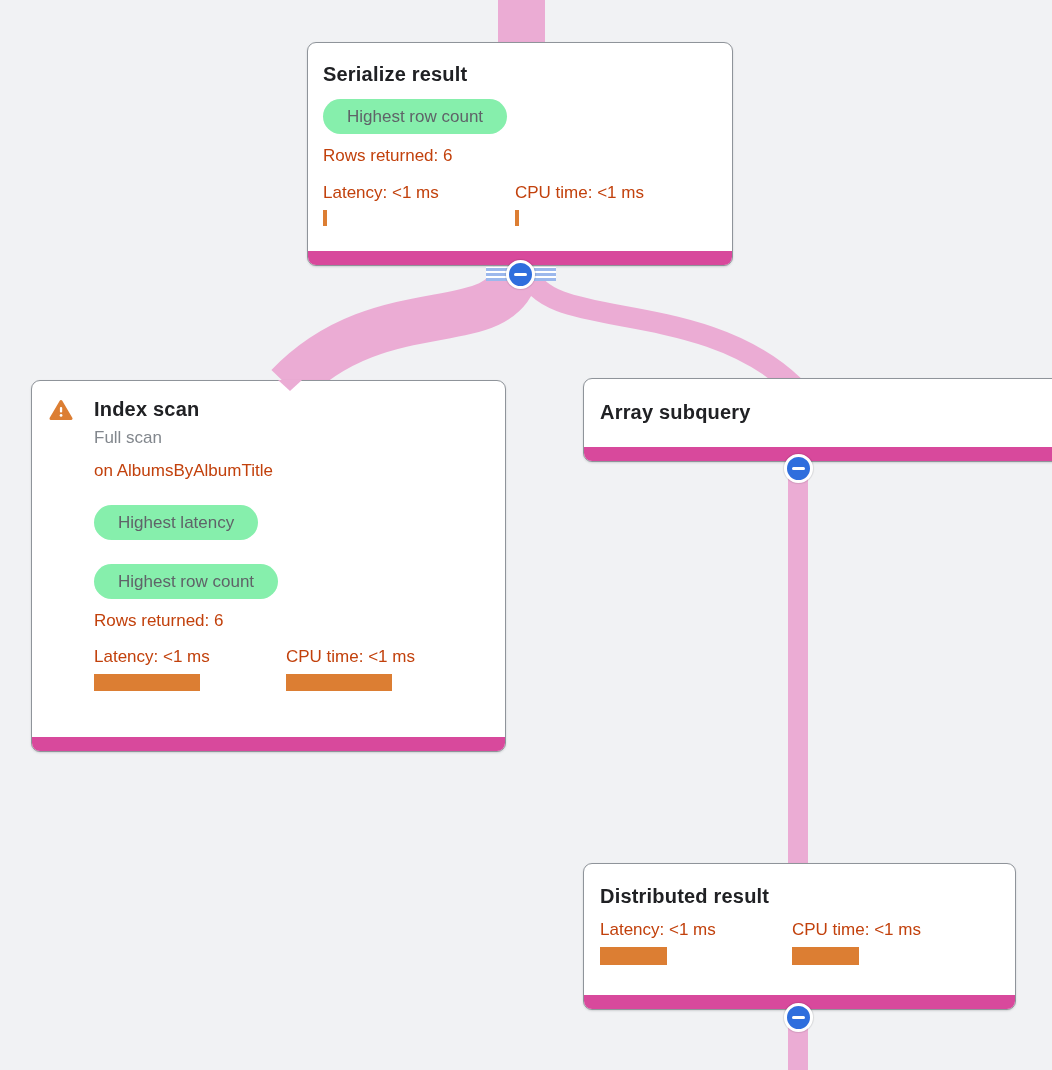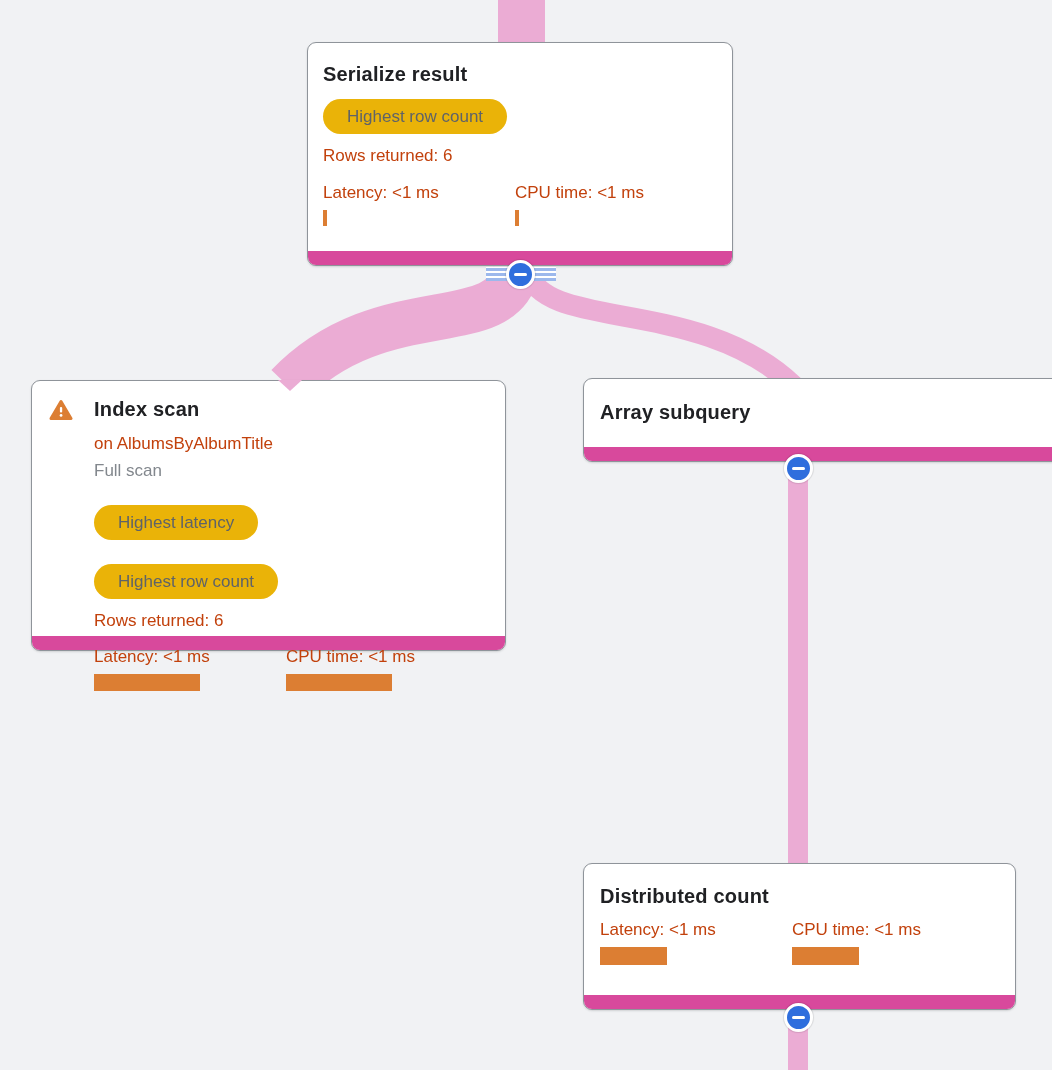--- a/index.html
+++ b/index.html
@@ -25,37 +25,37 @@
     box-shadow:0 1px 2px rgba(60,64,67,.18);
   }
   .accent-bar{
     position:absolute;left:0;right:0;bottom:0;height:14px;
     background:#d8499c;border-radius:0 0 8px 8px;
   }
   .title{font-size:20px;font-weight:600;color:#202124;letter-spacing:.2px;}
   .body-text{font-size:17px;color:#c2410c;}
   .muted{color:#82878d;}
   .chip{
-    display:inline-block;background:#eab308;color:#5f6368;
+    display:inline-block;background:#86efac;color:#5f6368;
     font-size:17px;line-height:17px;padding:9px 24px;border-radius:19px;
   }
   .chip-row{margin-top:24px;}
   .stats{display:grid;grid-template-columns:192px auto;}
   .bar{background:#dc7e33;margin-top:7px;}
   .bar-xs{width:4px;height:16px;}
   .bar-md{width:106px;height:17px;}
   .bar-sm{width:67px;height:18px;}
 
   
   .card-serialize{left:307px;top:42px;width:426px;height:224px;padding:14px 15px 4px;}
   .card-serialize .title{margin:6px 0 13px;}
   .card-serialize .rows{margin-top:12px;}
   .card-serialize .stats{margin-top:17px;}
 
-  .card-index{left:31px;top:380px;width:475px;height:271px;padding:14px 17px 0;}
+  .card-index{left:31px;top:380px;width:475px;height:372px;padding:14px 17px 0;}
   .node-header{display:flex;align-items:center;margin-top:3px;}
   .node-header .title{margin-left:21px;}
   .warning-icon{width:24px;height:22px;flex:0 0 auto;}
   .indent{margin-left:45px;}
   .card-index .subtitle{margin-top:13px;}
   .card-index .scan-type{margin-top:7px;}
   .card-index .chips{margin-top:4px;}
   .card-index .rows{margin-top:12px;}
   .card-index .stats{margin-top:16px;}
 
@@ -125,22 +125,22 @@
   <div class="card card-index">
     <div class="node-header">
       <svg class="warning-icon" viewBox="0 0 24 22">
         <path d="M12 2.5 L22 19.5 H2 Z" fill="#dc7e33" stroke="#dc7e33" stroke-width="3" stroke-linejoin="round"></path>
         <rect x="10.9" y="8" width="2.3" height="5.6" rx="1" fill="#ffffff"></rect>
         <circle cx="12.05" cy="16.4" r="1.4" fill="#ffffff"></circle>
       </svg>
       <div class="title">Index scan</div>
     </div>
     <div class="indent">
+      <div class="body-text muted scan-type">Full scan</div>
       <div class="body-text subtitle">on AlbumsByAlbumTitle</div>
-      <div class="body-text muted scan-type">Full scan</div>
       <div class="chips">
         <div class="chip-row"><span class="chip">Highest latency</span></div>
         <div class="chip-row"><span class="chip">Highest row count</span></div>
       </div>
       <div class="body-text rows">Rows returned: 6</div>
       <div class="stats">
         <div>
           <div class="body-text">Latency: &lt;1 ms</div>
           <div class="bar bar-md"></div>
         </div>
@@ -152,21 +152,21 @@
     </div>
     <div class="accent-bar"></div>
   </div>
 
   <div class="card card-array">
     <div class="title">Array subquery</div>
     <div class="accent-bar"></div>
   </div>
 
   <div class="card card-union">
-    <div class="title">Distributed count</div>
+    <div class="title">Distributed result</div>
     <div class="stats">
       <div>
         <div class="body-text">Latency: &lt;1 ms</div>
         <div class="bar bar-sm"></div>
       </div>
       <div>
         <div class="body-text">CPU time: &lt;1 ms</div>
         <div class="bar bar-sm"></div>
       </div>
     </div>

